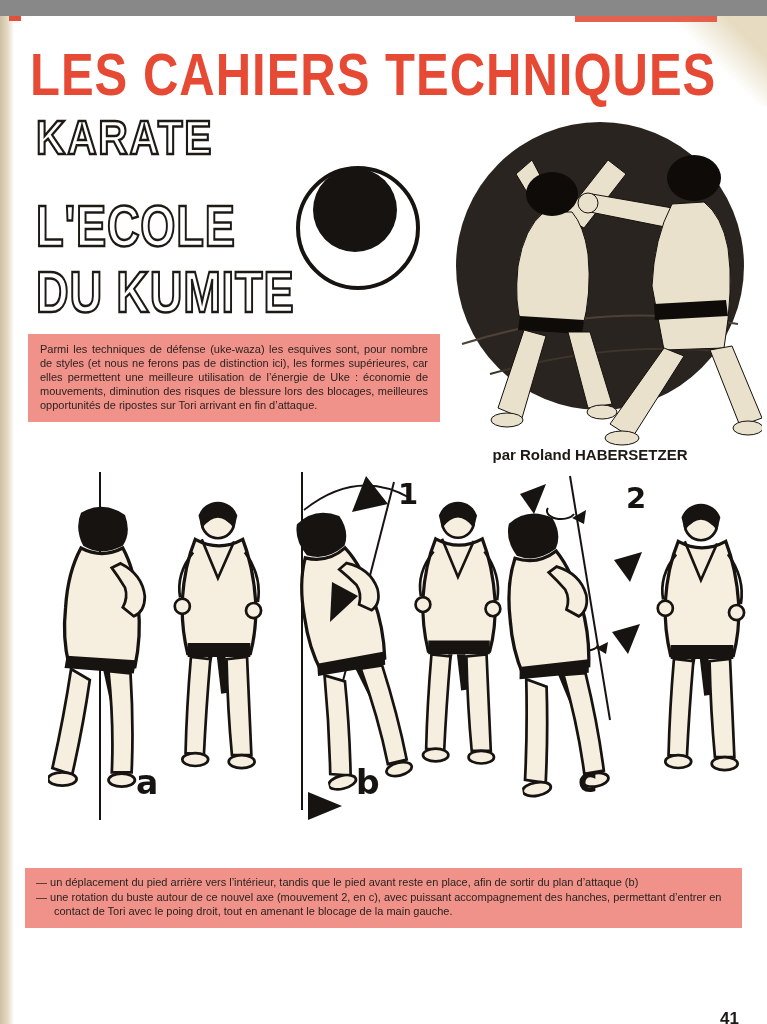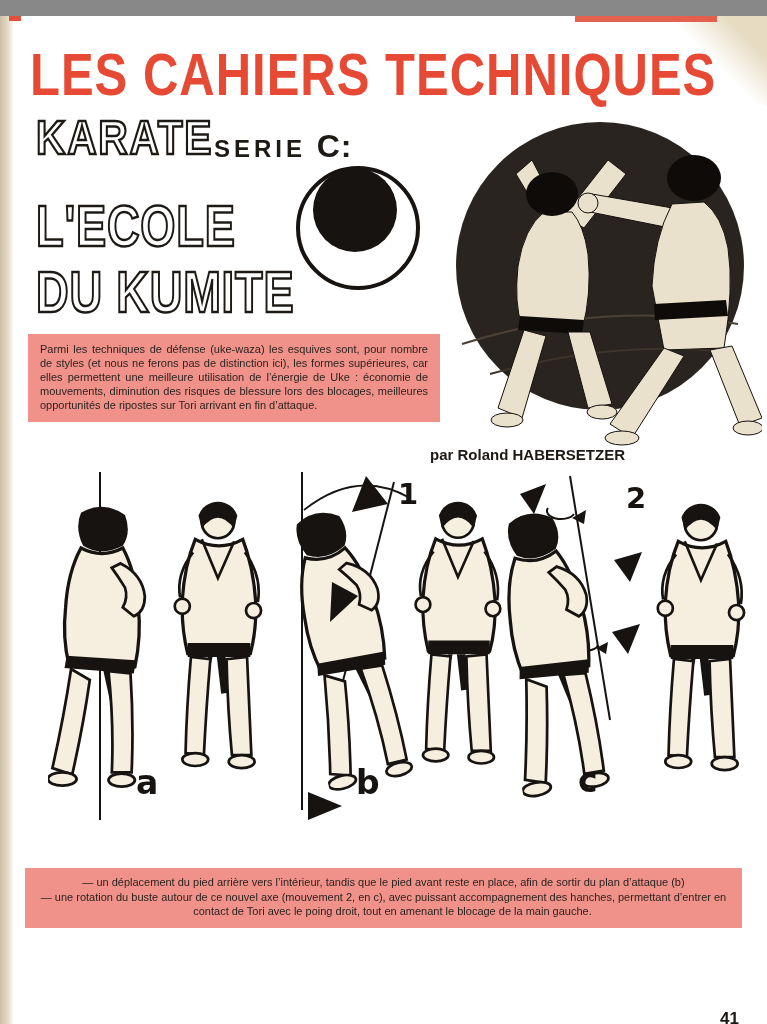--- a/index.html
+++ b/index.html
@@ -37,33 +37,33 @@
 
   .enso{position:absolute;left:290px;top:146px;}
   .photo{position:absolute;left:432px;top:92px;}
 
   .block{
     background:#f09289;color:#2b2320;
     font-size:11px;line-height:1.27;text-align:justify;
   }
   .intro-block{position:absolute;left:28px;top:318px;width:412px;padding:9px 12px;box-sizing:border-box;}
   .intro-block p{margin:0;}
-  .byline{position:absolute;left:430px;top:430px;width:320px;text-align:left;
+  .byline{position:absolute;left:430px;top:430px;width:320px;text-align:center;
     font-weight:700;font-size:15px;color:#1d1915;}
 
   .panel{position:absolute;}
   .panel-a{left:28px;top:452px;}
   .panel-b{left:282px;top:448px;}
   .panel-c{left:492px;top:448px;}
   .svg-label{font:800 33px "DejaVu Sans", sans-serif;fill:#171310;}
   .svg-step{font:800 29px "DejaVu Sans", sans-serif;fill:#171310;}
 
   .body-block{position:absolute;left:25px;top:852px;width:717px;padding:8px 11px;box-sizing:border-box;}
   .body-block p{margin:0 0 1px 0;}
-  .body-block .bullet{padding-left:18px;text-indent:-18px;text-align:center;}
+  .body-block .bullet{padding-left:18px;text-indent:-18px;text-align:left;}
   .pagenum{position:absolute;right:28px;top:993px;font-size:17px;font-weight:700;color:#1d1915;}
 </style>
 </head>
 <body>
 
 <svg width="0" height="0" style="position:absolute" aria-hidden="true">
   <defs>
     <symbol id="kback" viewBox="0 0 100 290">
       <path d="M30,8 Q50,-4 70,10 Q76,26 68,38 Q48,48 32,38 Q24,22 30,8 Z" fill="#171310"></path>
       <path d="M30,40 Q18,62 16,94 Q13,122 19,146 L79,148 Q85,120 82,92 Q79,60 68,40 Q49,50 30,40 Z" fill="#f6efdf" stroke="#171310" stroke-width="3"></path>
@@ -98,24 +98,20 @@
 <div class="page">
   <div class="edge-left"></div>
   <div class="edge-bottom"></div>
   <div class="corner-tr"></div>
   <div class="mark mark1"></div>
   <div class="mark mark2"></div>
 
   <div class="title">LES CAHIERS TECHNIQUES</div>
 
   <div class="karate outline">KARATE</div>
-  <div class="serie">
-    <span>SERIE</span>
-    <span class="serie-c">C:</span>
-  </div>
   <div class="headline1 outline">L'ECOLE</div>
   <div class="headline2 outline">DU KUMITE</div>
 
   <svg class="enso" width="140" height="136" viewBox="0 0 140 136">
     <circle cx="68" cy="66" r="60" fill="none" stroke="#171310" stroke-width="4"></circle>
     <circle cx="65" cy="48" r="42" fill="#171310"></circle>
   </svg>
 
   <svg class="photo" width="330" height="342" viewBox="0 0 330 342">
     <circle cx="168" cy="158" r="144" fill="#29241f"></circle>

